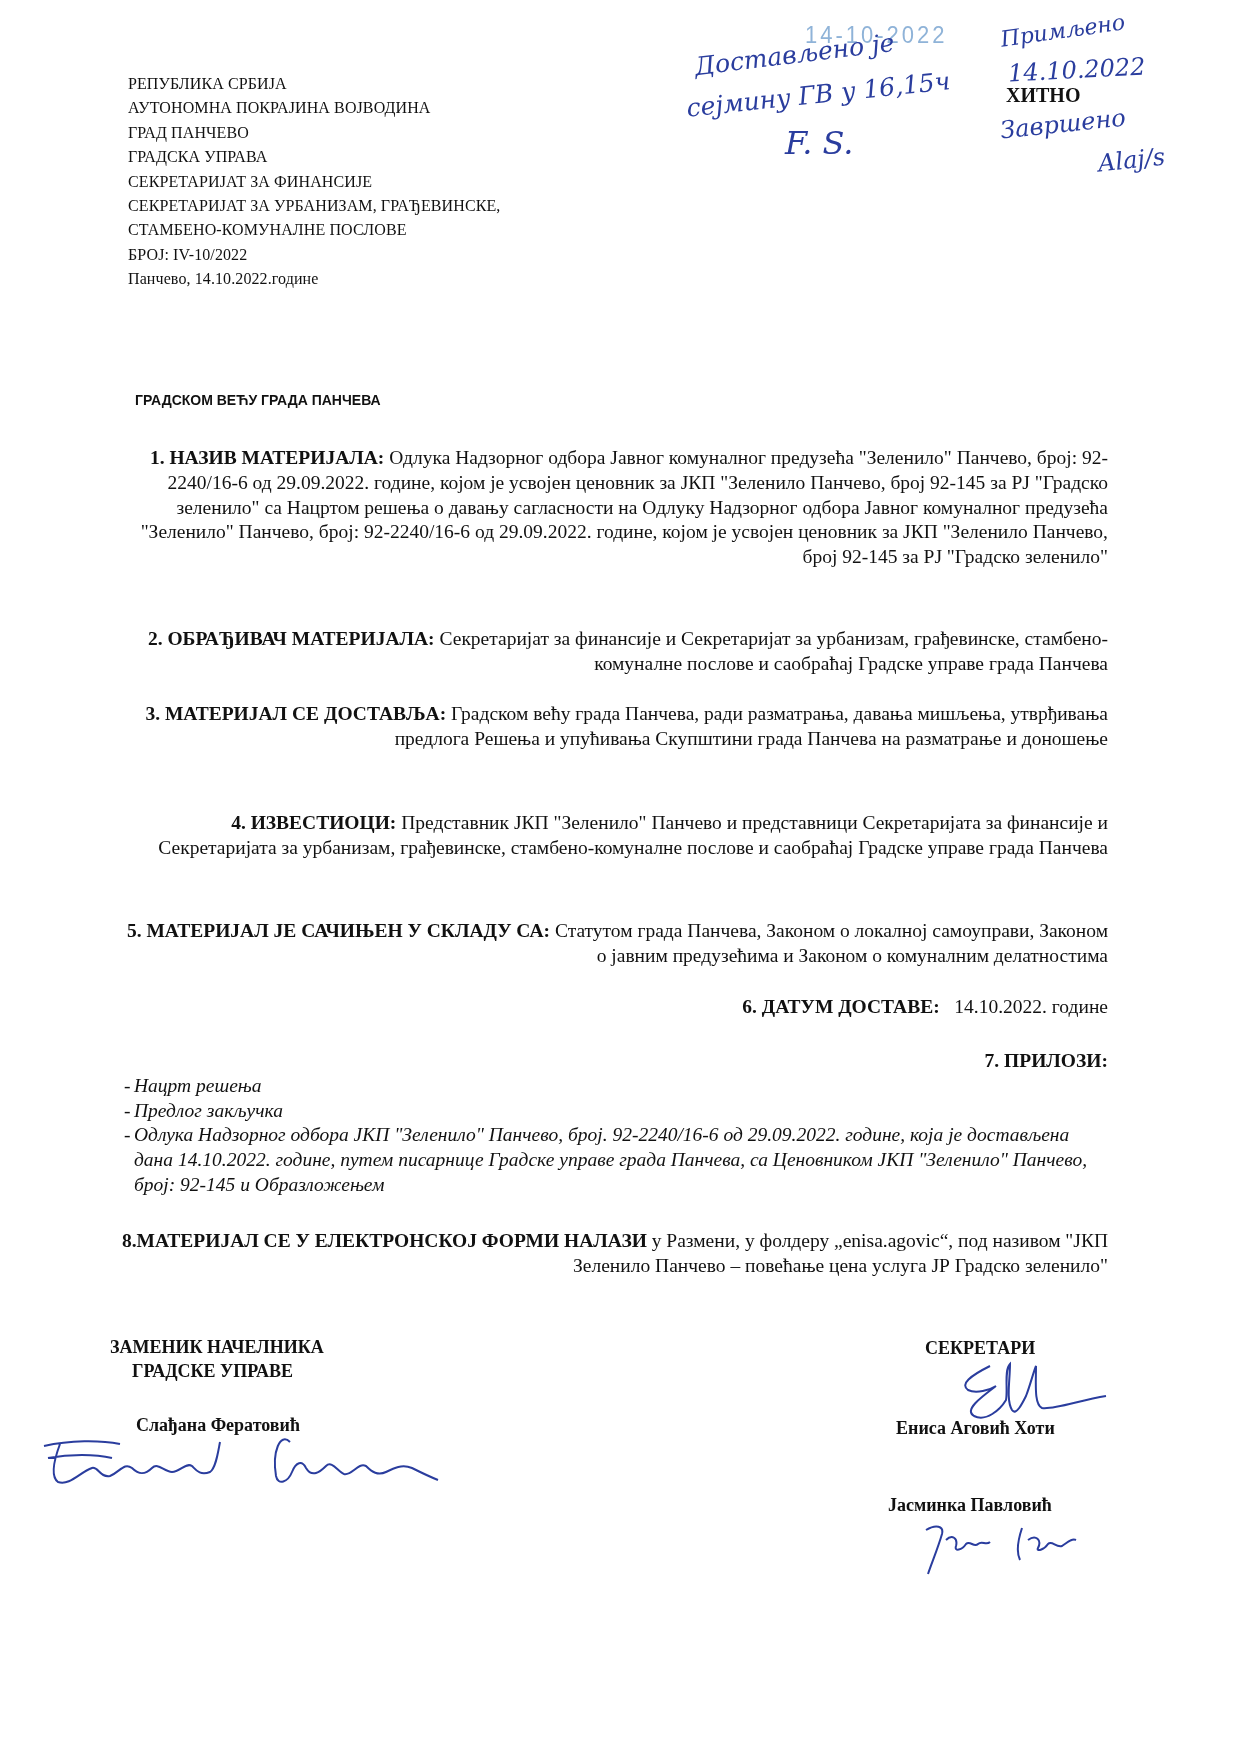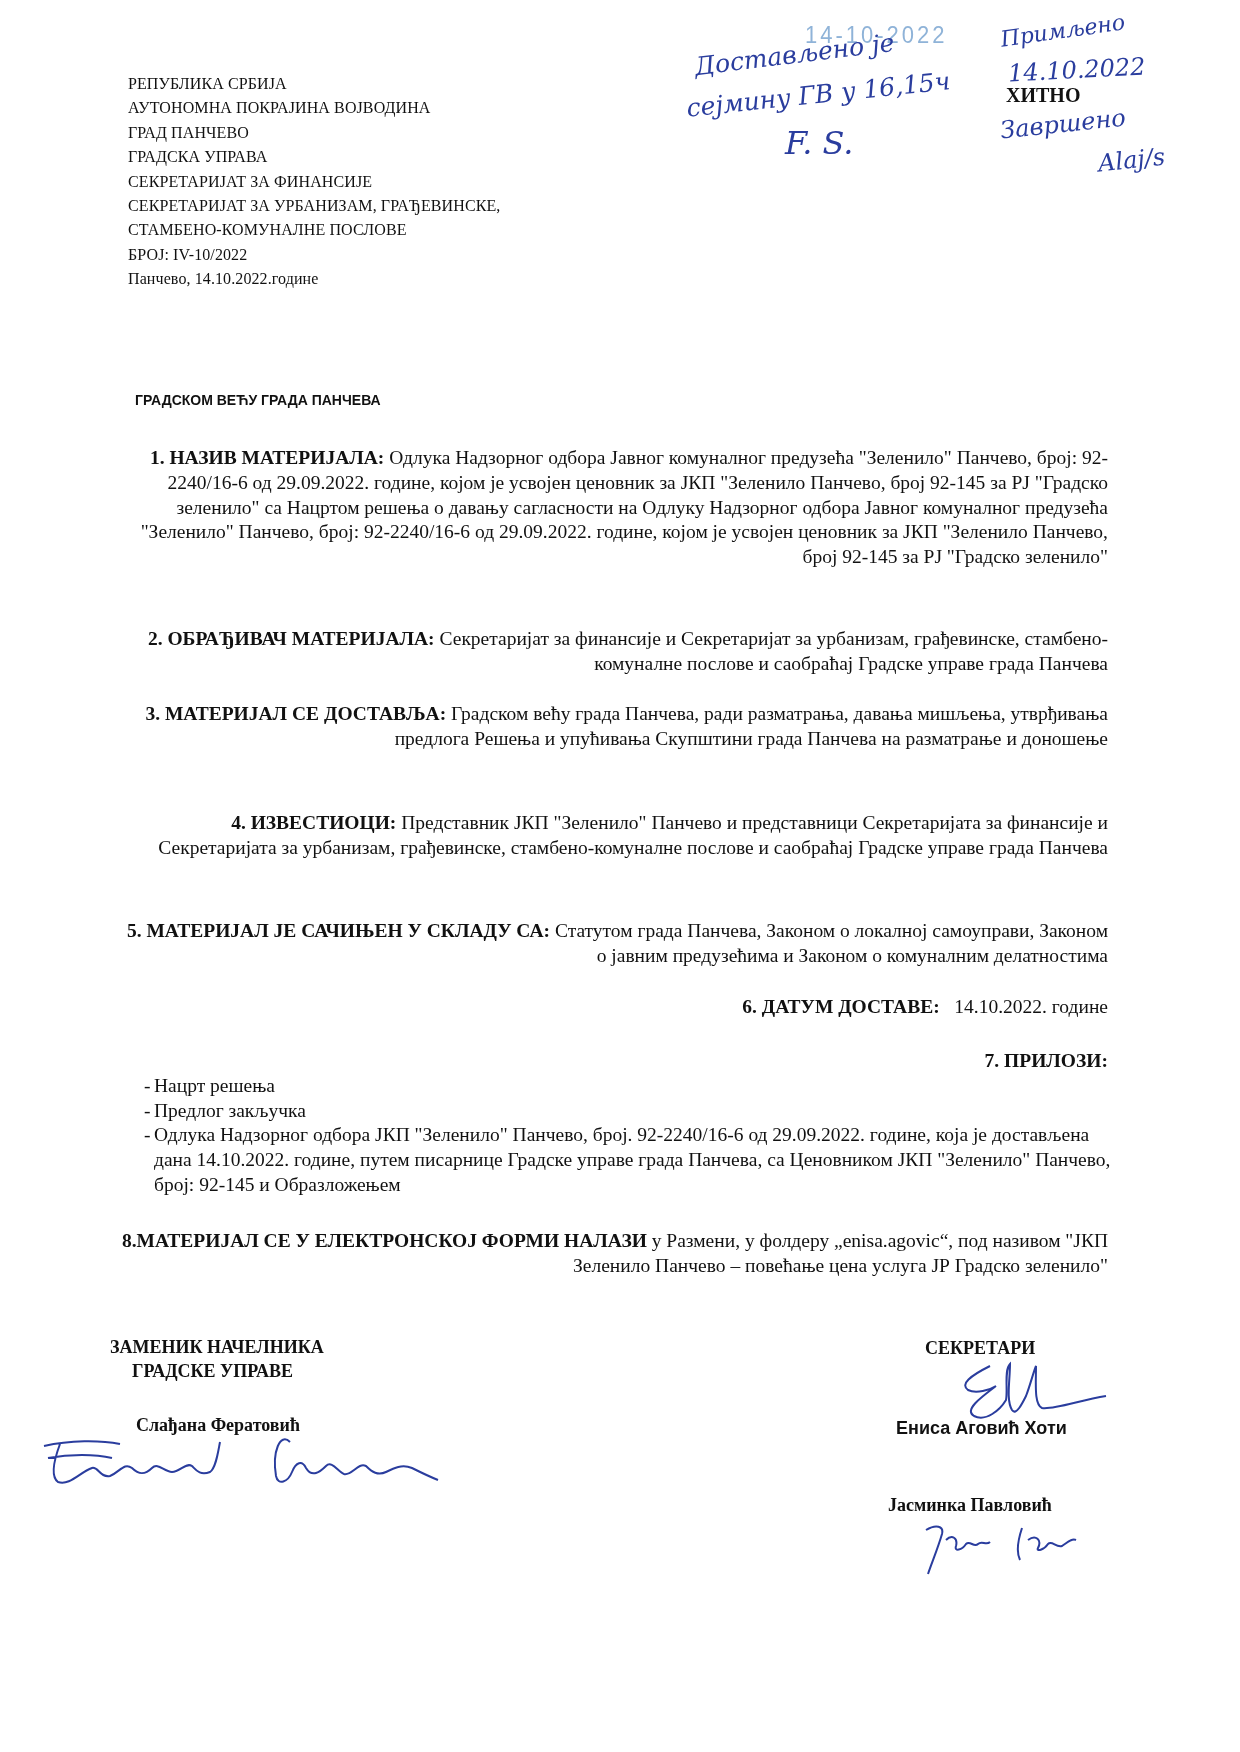--- a/index.html
+++ b/index.html
@@ -12,28 +12,28 @@
   .hw { position:absolute; font-family:"DejaVu Serif", serif; font-style:italic; color:#2a3d9e; white-space:nowrap; }
   .hitno { position:absolute; left:1006px; top:84px; font-family:"Liberation Serif", serif; font-weight:bold; font-size:20px; }
 
   .addressee { position:absolute; left:135px; top:392px; font-family:Liberation Sans, sans-serif; font-weight:bold; font-size:14px; }
 
   .sections { position:absolute; left:118px; width:990px; font-family:"Liberation Serif", serif; font-size:19.5px; line-height:24.8px; }
   .sec { position:absolute; left:0; width:990px; text-align:justify; }
   .sec .lbl { font-weight:bold; }
   .sec p { margin:0;text-align:right; }
   .attach { margin:0; padding:0; list-style:none; }
-  .attach li { padding-left:16px; text-indent:-10px; margin-left:20px; }
+  .attach li { padding-left:16px; text-indent:-10px; margin-left:0;font-style:italic; }
   .attach li .dash { display:inline-block; width:10px; text-indent:0; }
 
   .sig-left { position:absolute; left:110px; top:1335px; font-family:"Liberation Serif", serif; font-weight:bold; font-size:18px; line-height:24px; }
   .sig-left .t2 { padding-left:22px; }
   .sig-name-left { position:absolute; left:136px; top:1415px; font-family:"Liberation Serif", serif; font-weight:bold; font-size:18px; }
   .sig-right-title { position:absolute; left:925px; top:1338px; font-family:"Liberation Serif", serif; font-weight:bold; font-size:18px; }
-  .sig-right-name1 { position:absolute; left:896px; top:1418px; font-family:Liberation Sans, sans-serif; font-weight:bold; font-size:18px; }
+  .sig-right-name1 { position:absolute; left:896px; top:1418px; font-family:Liberation Serif, serif; font-weight:bold; font-size:18px; }
   .sig-right-name2 { position:absolute; left:888px; top:1495px; font-family:"Liberation Serif", serif; font-weight:bold; font-size:18px; }
   svg.sign { position:absolute; overflow:visible; }
 </style>
 </head>
 <body>
 
 <div class="header">
   <div>РЕПУБЛИКА СРБИЈА</div>
   <div>АУТОНОМНА ПОКРАЈИНА ВОЈВОДИНА</div>
   <div>ГРАД ПАНЧЕВО</div>

